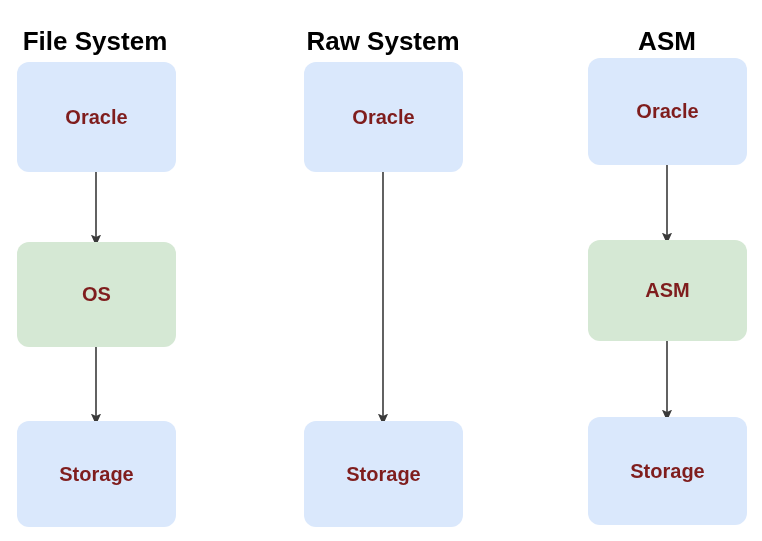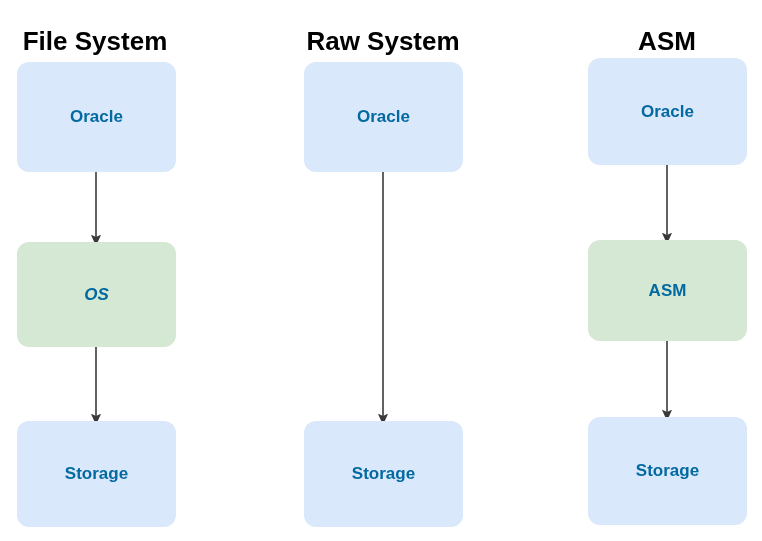--- a/index.html
+++ b/index.html
@@ -31,23 +31,23 @@
     color: #000000;
     white-space: nowrap;
   }
   .node {
     position: absolute;
     box-sizing: border-box;
     border-radius: 12px;
     display: flex;
     align-items: center;
     justify-content: center;
-    font-size: 17px;
+    font-size: 20px;
     font-weight: bold;
-    color: #0369a1;
+    color: #7f1d1d;
     text-align: center;
   }
   .node.fill-blue  { background: #dae8fc; }
   .node.fill-green { background: #d5e8d4; }
   .node-label {
     display: block;
     pointer-events: none;
   }
   .arrow-layer {
     position: absolute;
@@ -71,21 +71,21 @@
   <line x1="96" y1="172" x2="96" y2="240" stroke="#3a3a3a" stroke-width="1.6" marker-end="url(#arrowhead)"></line>
       <line x1="96" y1="347" x2="96" y2="419" stroke="#3a3a3a" stroke-width="1.6" marker-end="url(#arrowhead)"></line>
       <line x1="383" y1="172" x2="383" y2="419" stroke="#3a3a3a" stroke-width="1.6" marker-end="url(#arrowhead)"></line>
       <line x1="667" y1="165" x2="667" y2="238" stroke="#3a3a3a" stroke-width="1.6" marker-end="url(#arrowhead)"></line>
       <line x1="667" y1="341" x2="667" y2="415" stroke="#3a3a3a" stroke-width="1.6" marker-end="url(#arrowhead)"></line>
     </svg>
 <div class="col-title" style="left: -105px; top: 26px; width: 400px;">File System</div>
     <div class="node fill-blue" style="left: 17px; top: 62px; width: 159px; height: 110px;">
       <span class="node-label">Oracle</span>
     </div>
-    <div class="node fill-green" style="left: 17px; top: 242px; width: 159px; height: 105px; font-style: italic;">
+    <div class="node fill-green" style="left: 17px; top: 242px; width: 159px; height: 105px;">
       <span class="node-label">OS</span>
     </div>
     <div class="node fill-blue" style="left: 17px; top: 421px; width: 159px; height: 106px;">
       <span class="node-label">Storage</span>
     </div>
     <div class="col-title" style="left: 183px; top: 26px; width: 400px;">Raw System</div>
     <div class="node fill-blue" style="left: 304px; top: 62px; width: 159px; height: 110px;">
       <span class="node-label">Oracle</span>
     </div>
     <div class="node fill-blue" style="left: 304px; top: 421px; width: 159px; height: 106px;">

